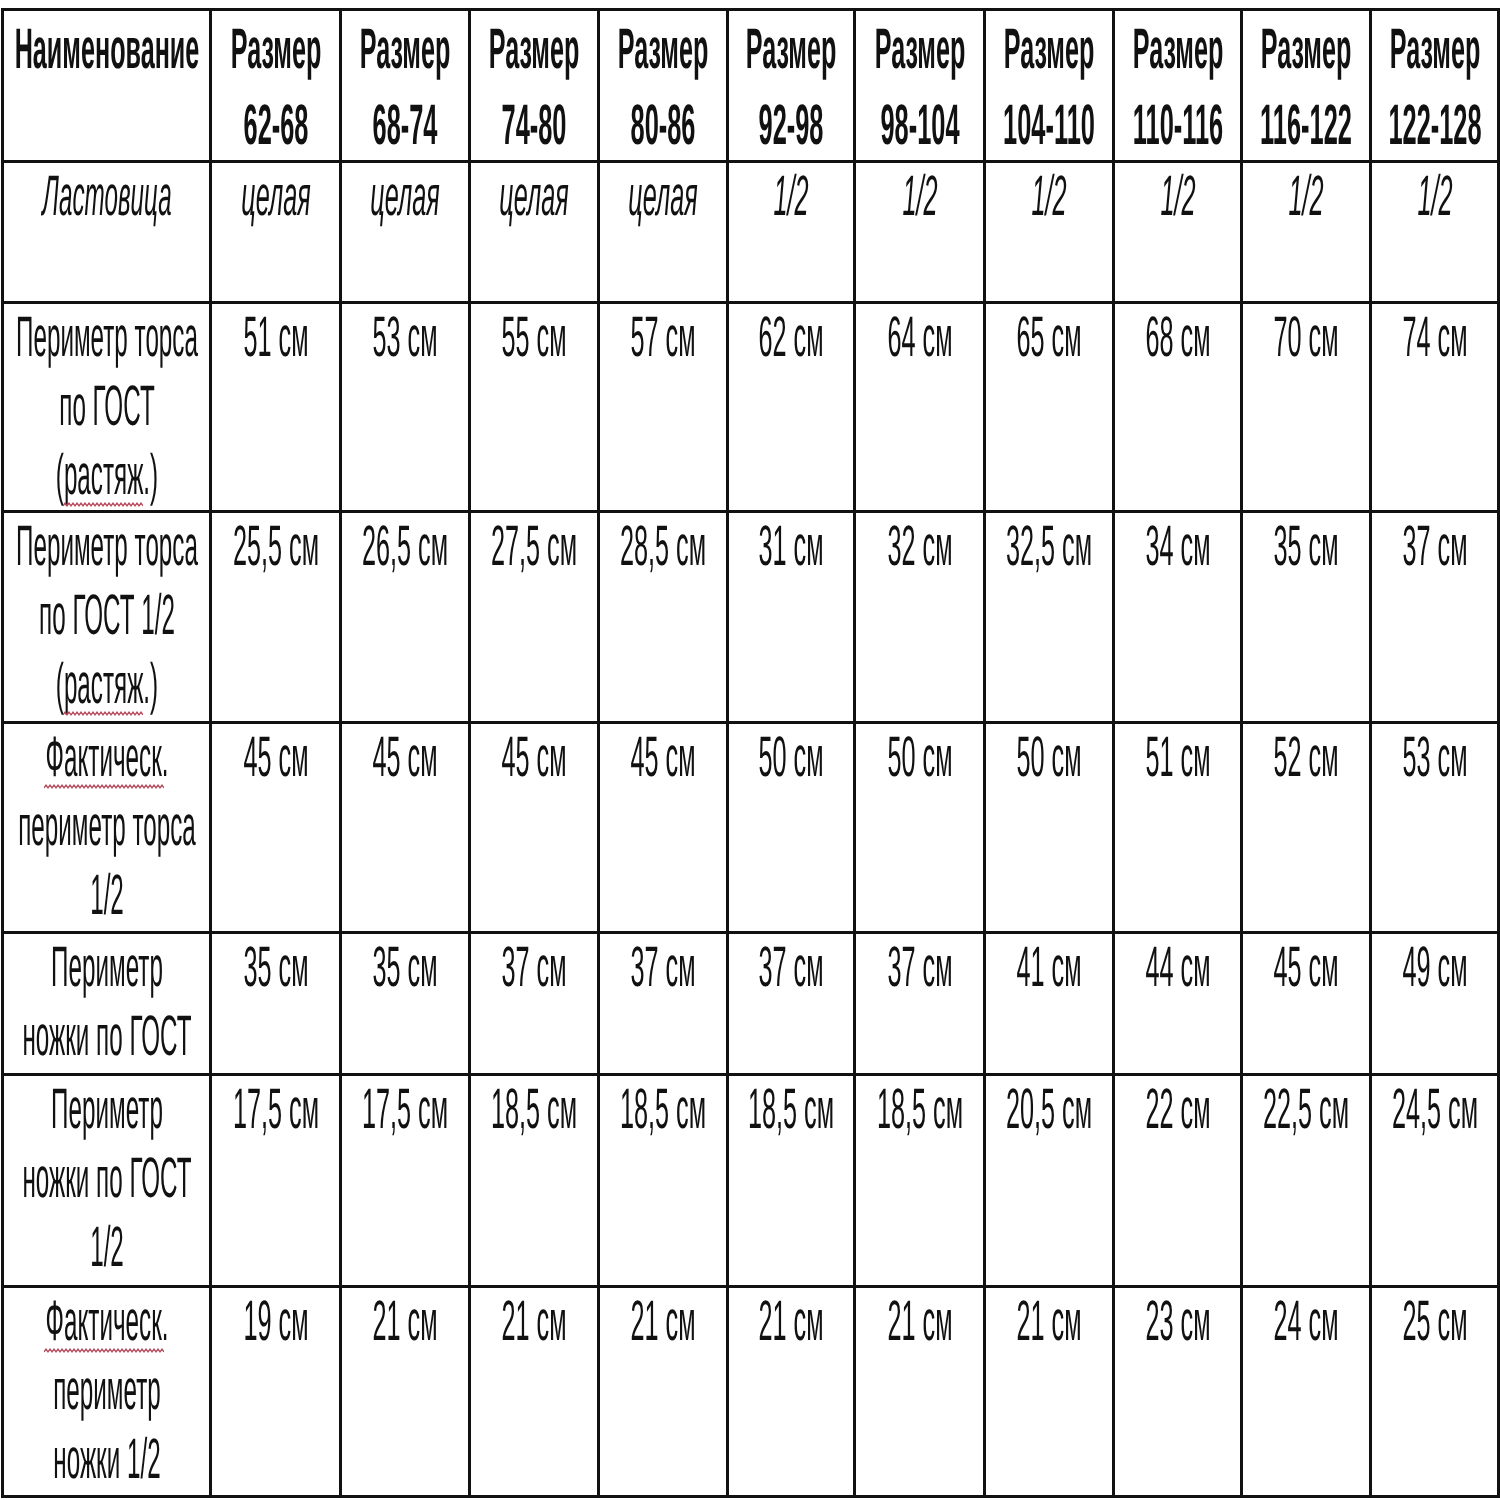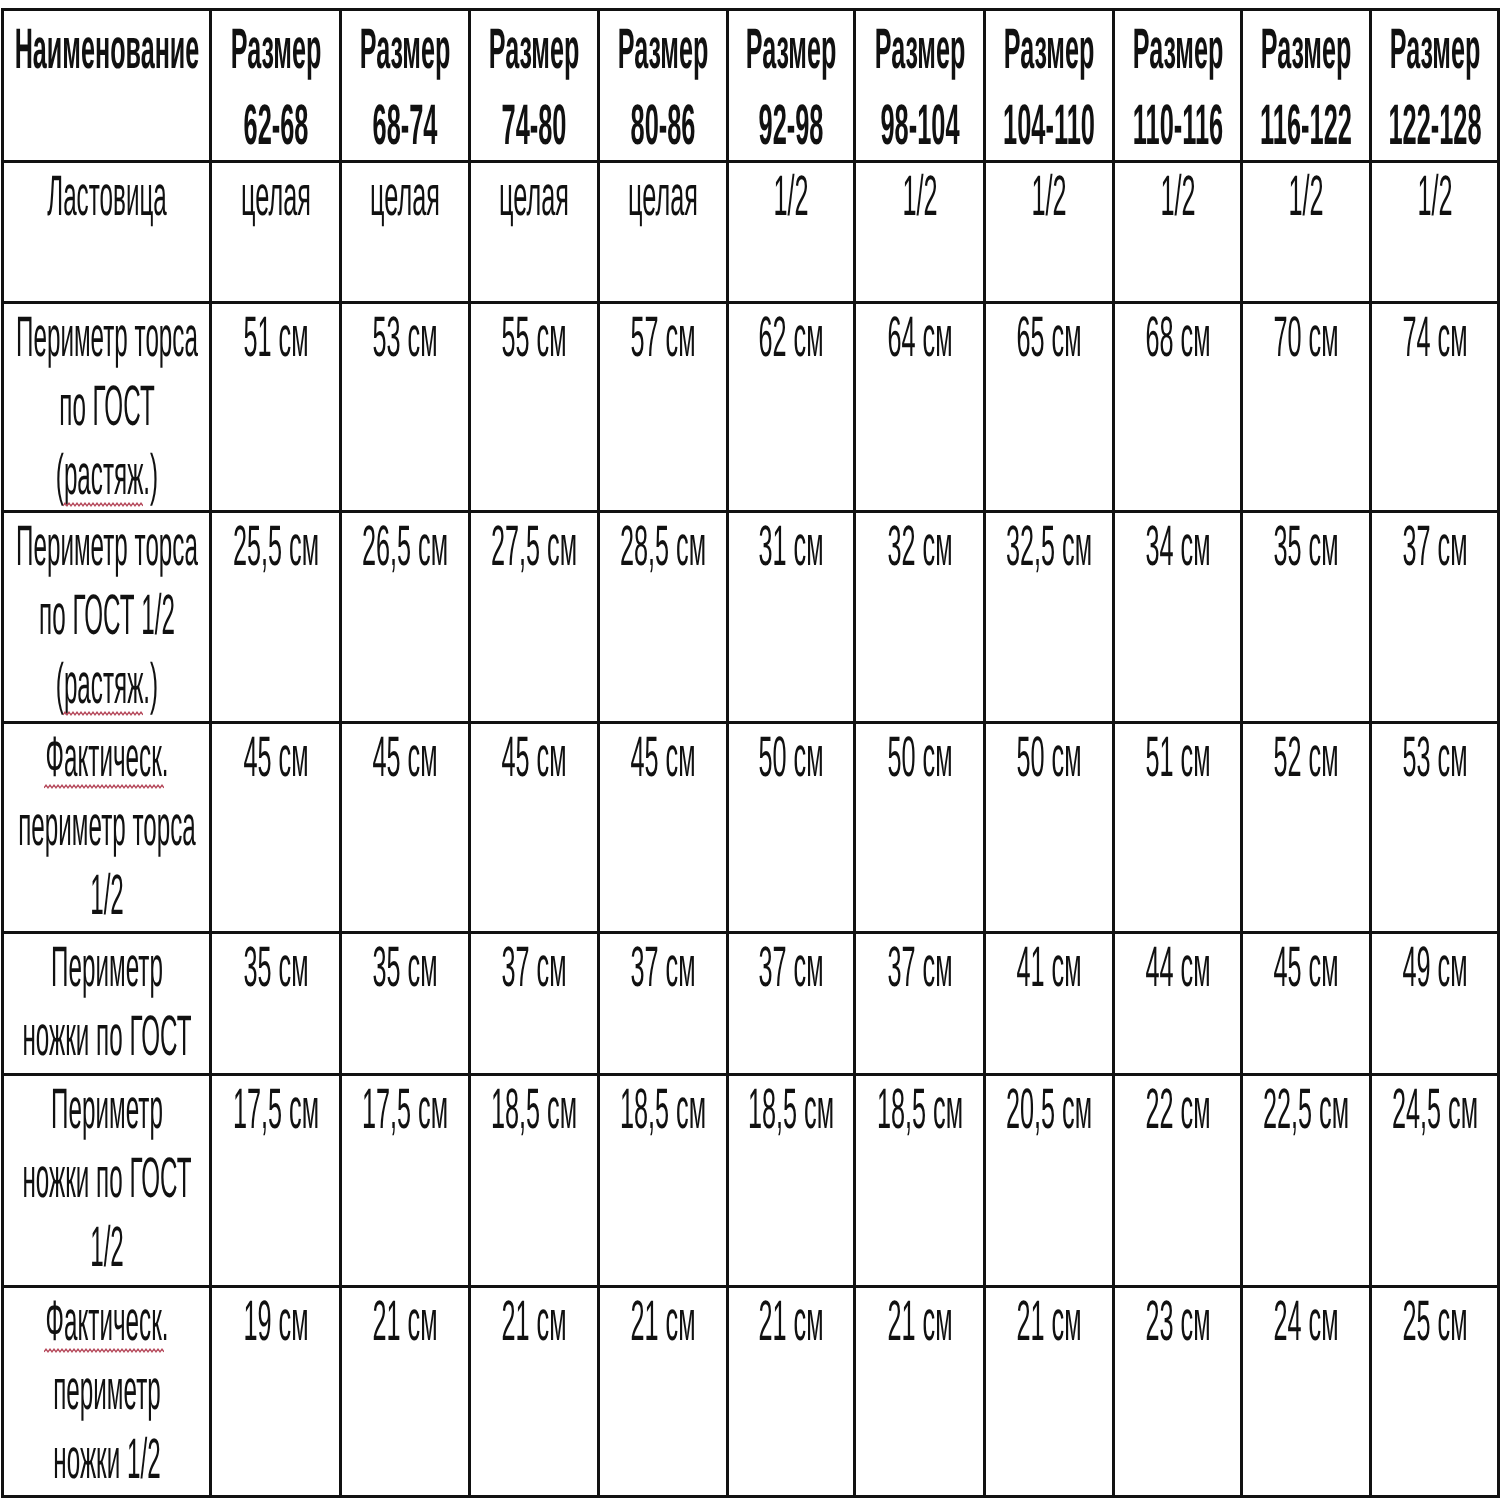--- a/index.html
+++ b/index.html
@@ -36,21 +36,21 @@
   col.w6{width:130px;}
   col.w7{width:129px;}
   col.w8{width:128px;}
   col.w9{width:129px;}
   col.w10{width:128px;}
   .squiggle{position:absolute;height:7px;line-height:0;overflow:hidden;}
   .squiggle svg{display:block;height:7px;}
   .squiggle.sqA{left:59px;width:80px;top:59px;}
   .squiggle.sqB{left:40px;width:120px;top:59px;}
   tr.rh0{height:152px;}
-  tr.rh1{height:141px;}
+  tr.rh1{height:141px;font-style:italic;}
   tr.rh2{height:209px;}
   tr.rh3{height:211px;}
   tr.rh4{height:210px;}
   tr.rh5{height:142px;}
   tr.rh6{height:212px;}
   tr.rh7{height:210px;}
 
 </style>
 </head>
 <body>

